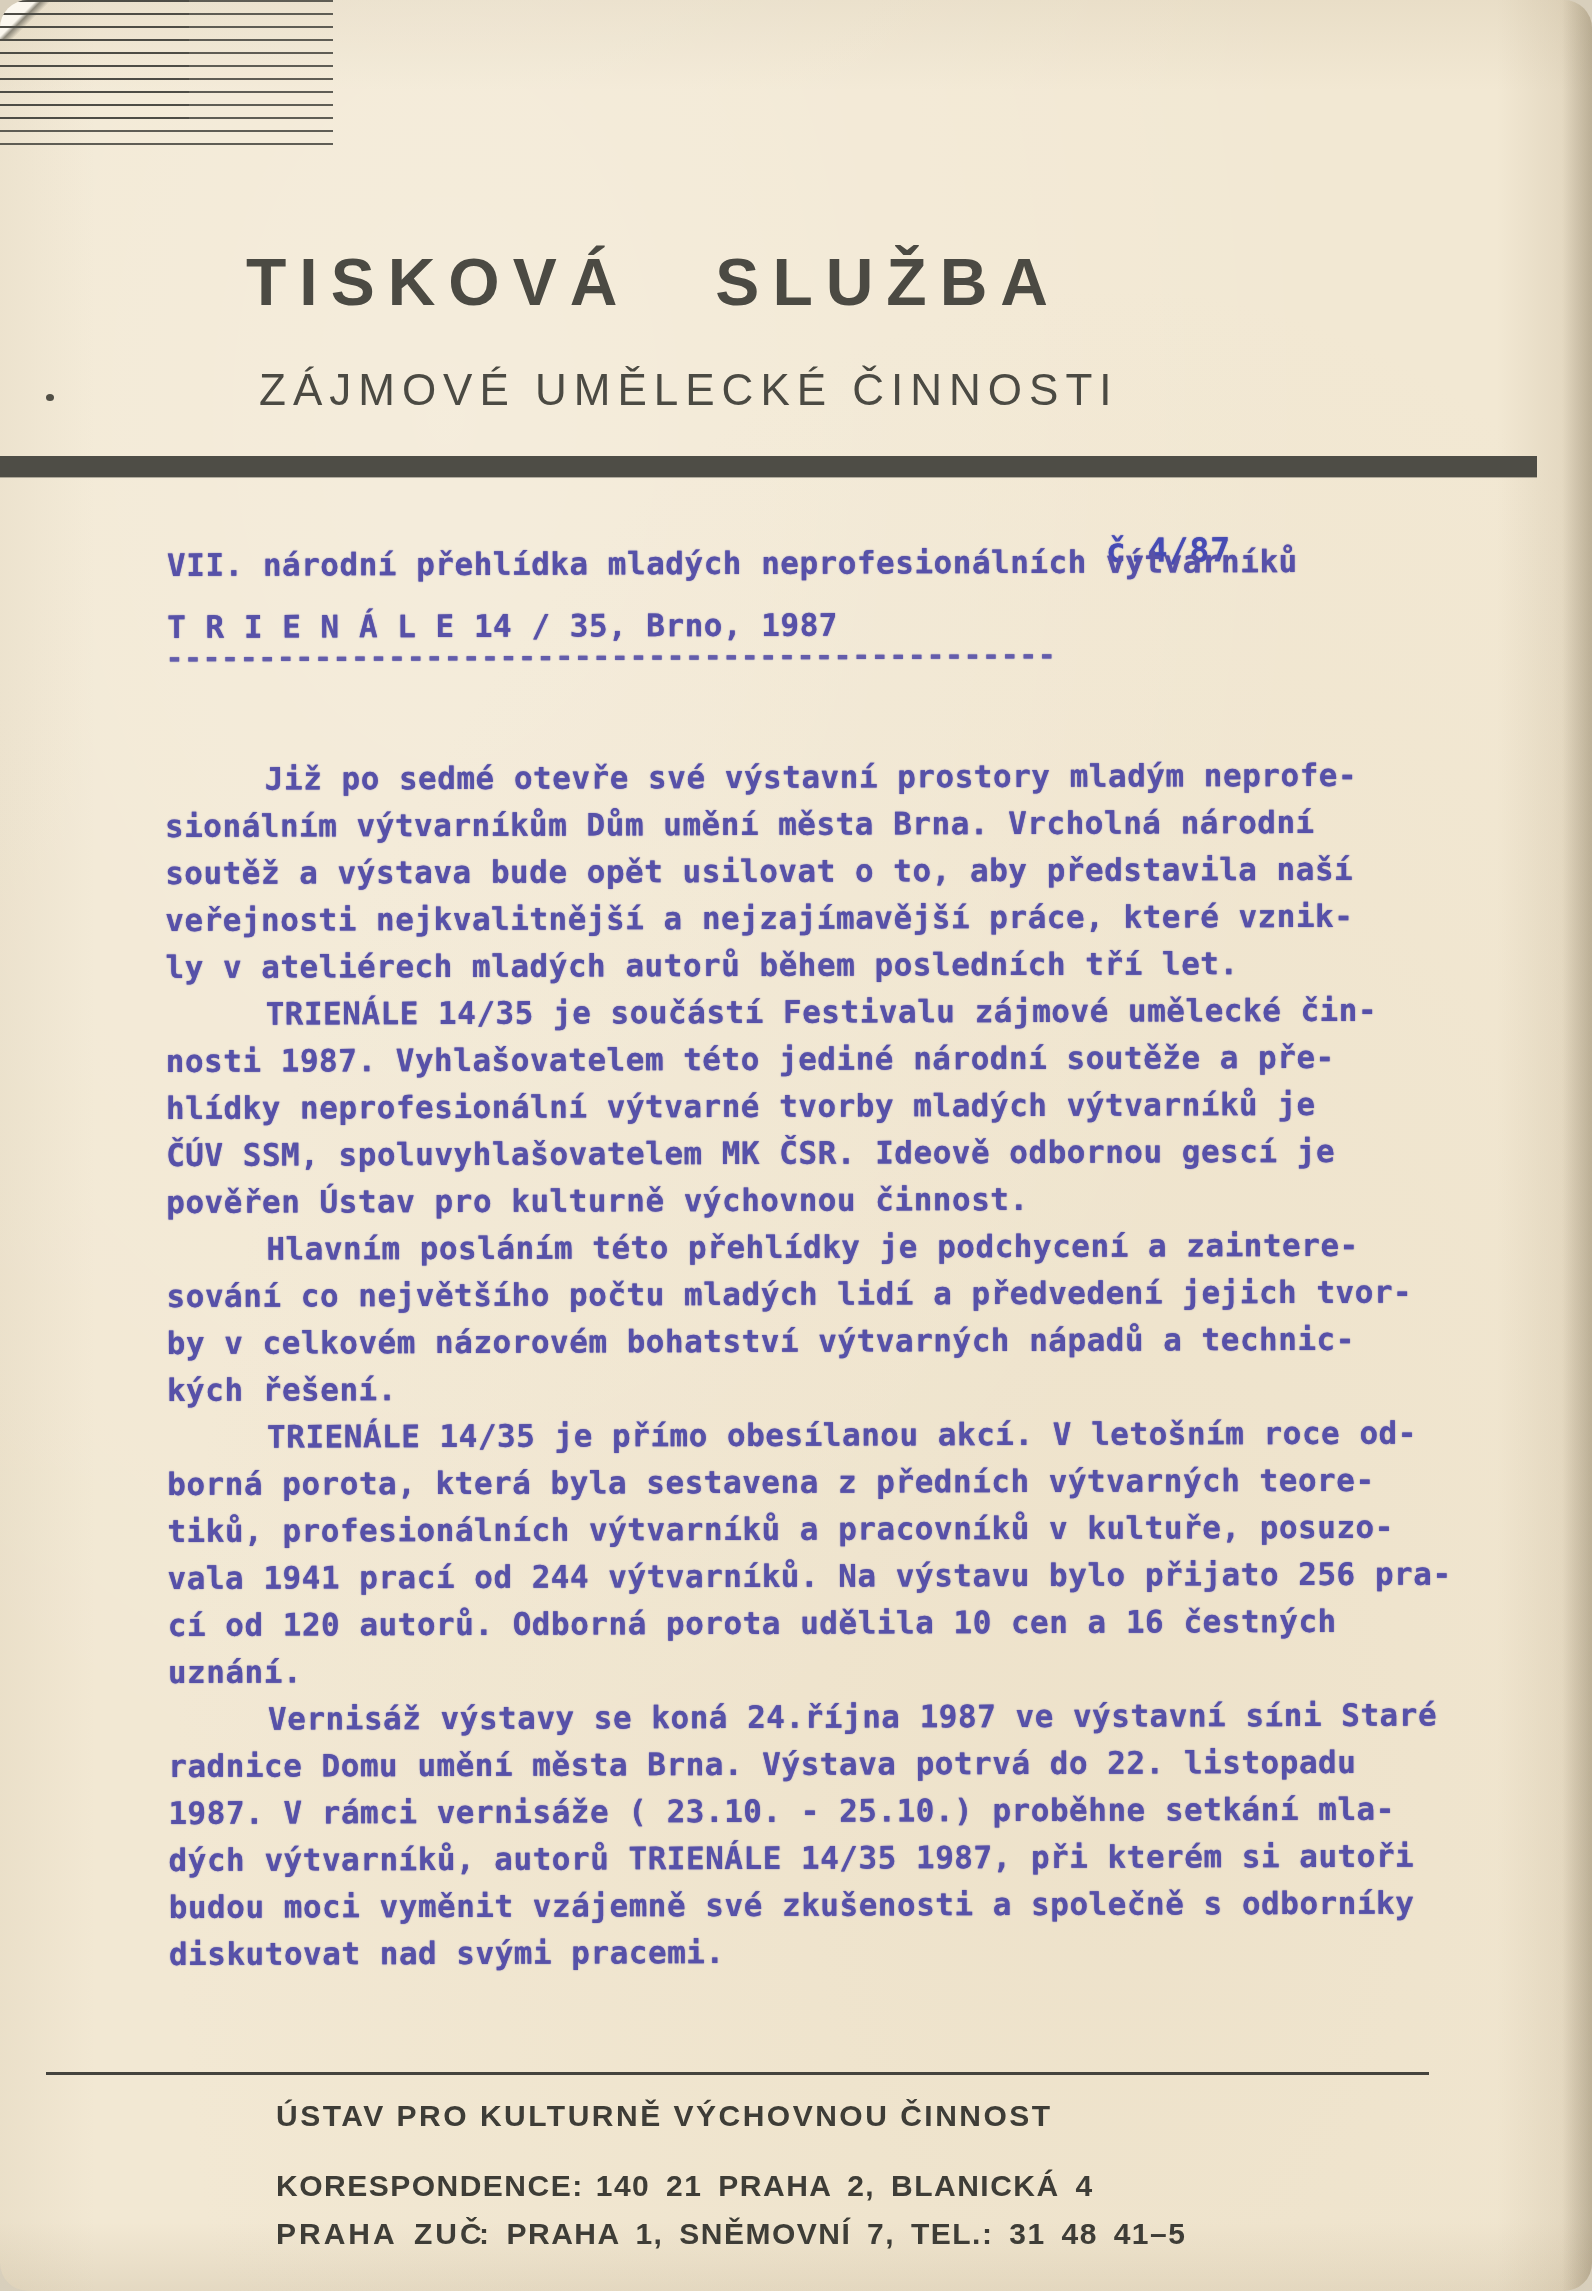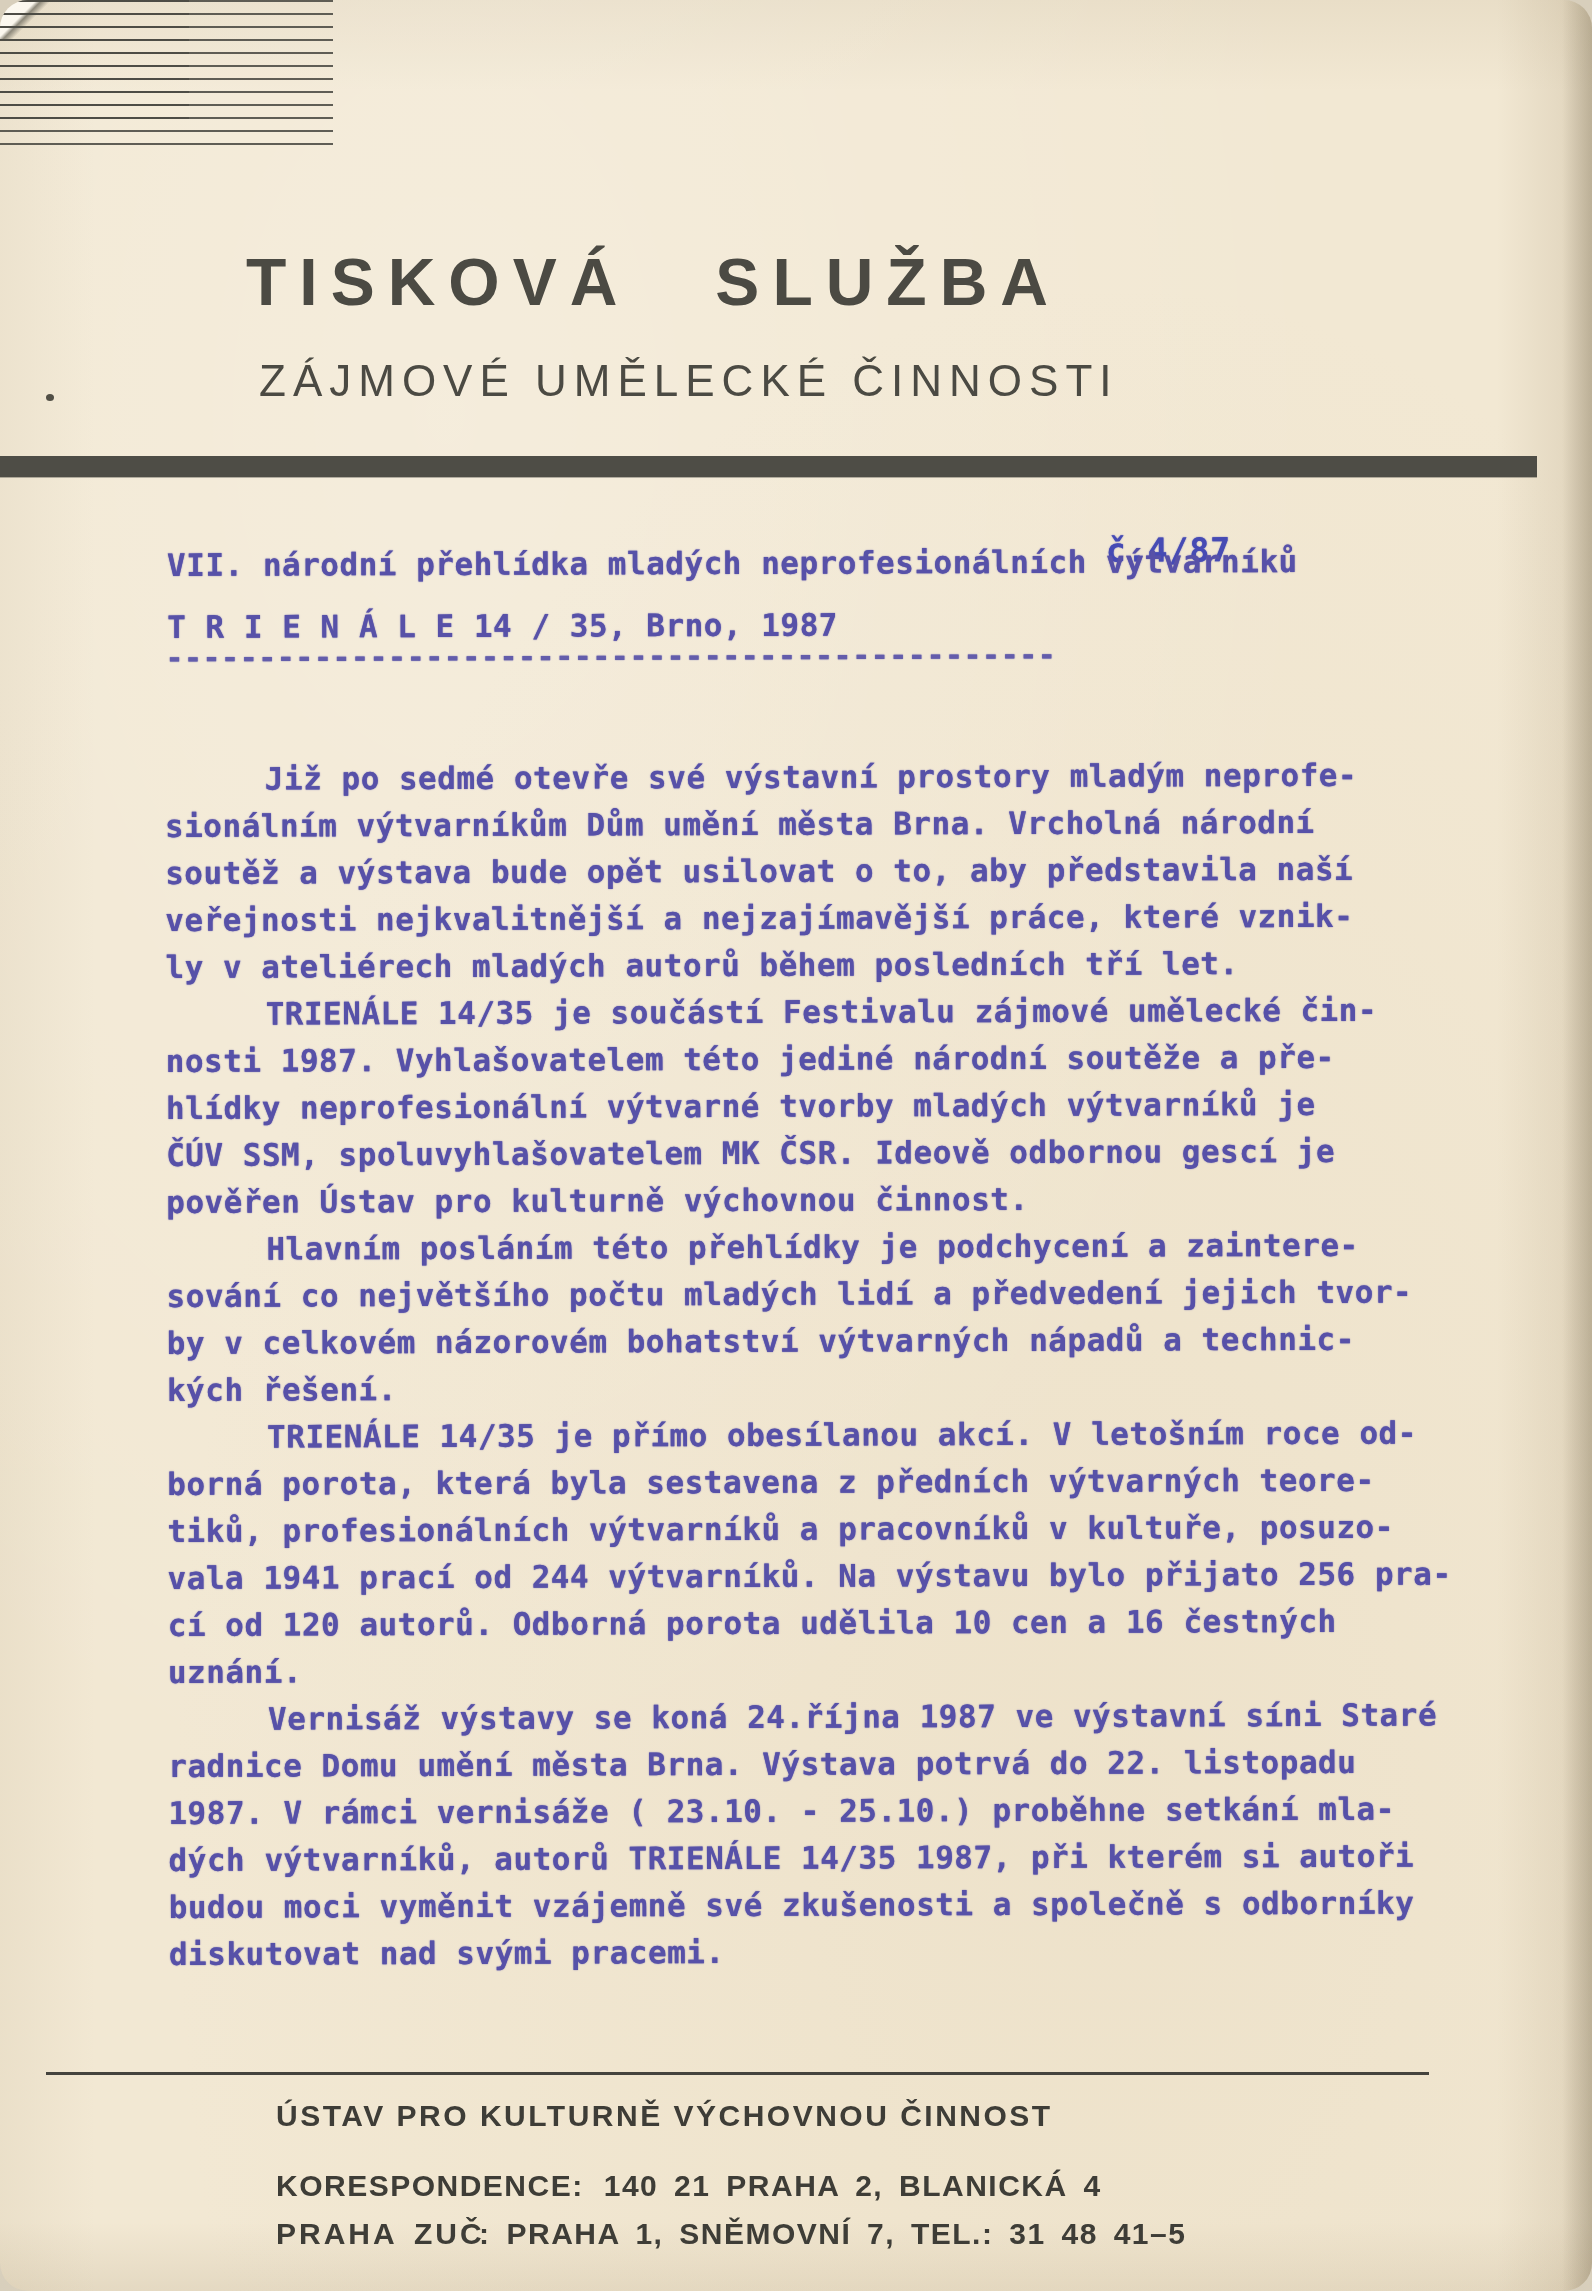--- a/index.html
+++ b/index.html
@@ -36,21 +36,21 @@
   .lines-left{left:0;top:272;width:189px;height:129px;}
   .lines-right{left:1204;top:250;width:333px;height:146px;}
   .title-row{
     position:absolute;left:246px;top:249px;
     color:var(--ink-header,#4b4a43);
     font-weight:bold;font-size:66px;letter-spacing:13px;line-height:1;
     white-space:nowrap;
   }
   .title-row .w1{margin-right:85px;}
   .subtitle{
-    position:absolute;left:259px;top:359px;
+    position:absolute;left:259px;top:368px;
     color:var(--ink-header,#4b4a43);
     font-size:44px;letter-spacing:7px;line-height:1;white-space:nowrap;
   }
   .ink-dot{position:absolute;left:46px;top:394px;width:8px;height:7px;border-radius:50%;background:#514f46;}
   .bar{
     position:absolute;left:0;top:456px;width:1537px;height:21px;
     background:var(--rule-dark,#4e4d46);
     box-shadow:0 1px 0 rgba(78,77,70,.4);
   }
   
@@ -81,21 +81,21 @@
   
   .f-rule{position:absolute;left:46px;top:2072px;width:1383px;height:3px;background:#45443e;}
   .imprint{color:var(--ink-footer,#3e3d37);}
   .f-org{
     position:absolute;left:276px;top:2099px;
     font-weight:bold;font-size:30px;letter-spacing:2.5px;white-space:nowrap;
   }
   .f-row{position:absolute;left:276px;font-weight:bold;font-size:30px;letter-spacing:1.5px;white-space:nowrap;word-spacing:6px;}
   .f-row1{top:2169px;}
   .f-row2{top:2217px;}
-  .f-label{margin-right:20px;}
+  .f-label{margin-right:12px;}
   .f-label2{display:inline-block;width:203px;letter-spacing:3px;}
   .f-colon{margin-right:16px;}
 </style>
 </head>
 <body>
 
 <div id="page">
 
   <div class="corner-lift"></div>
   <div class="edge-right"></div>

